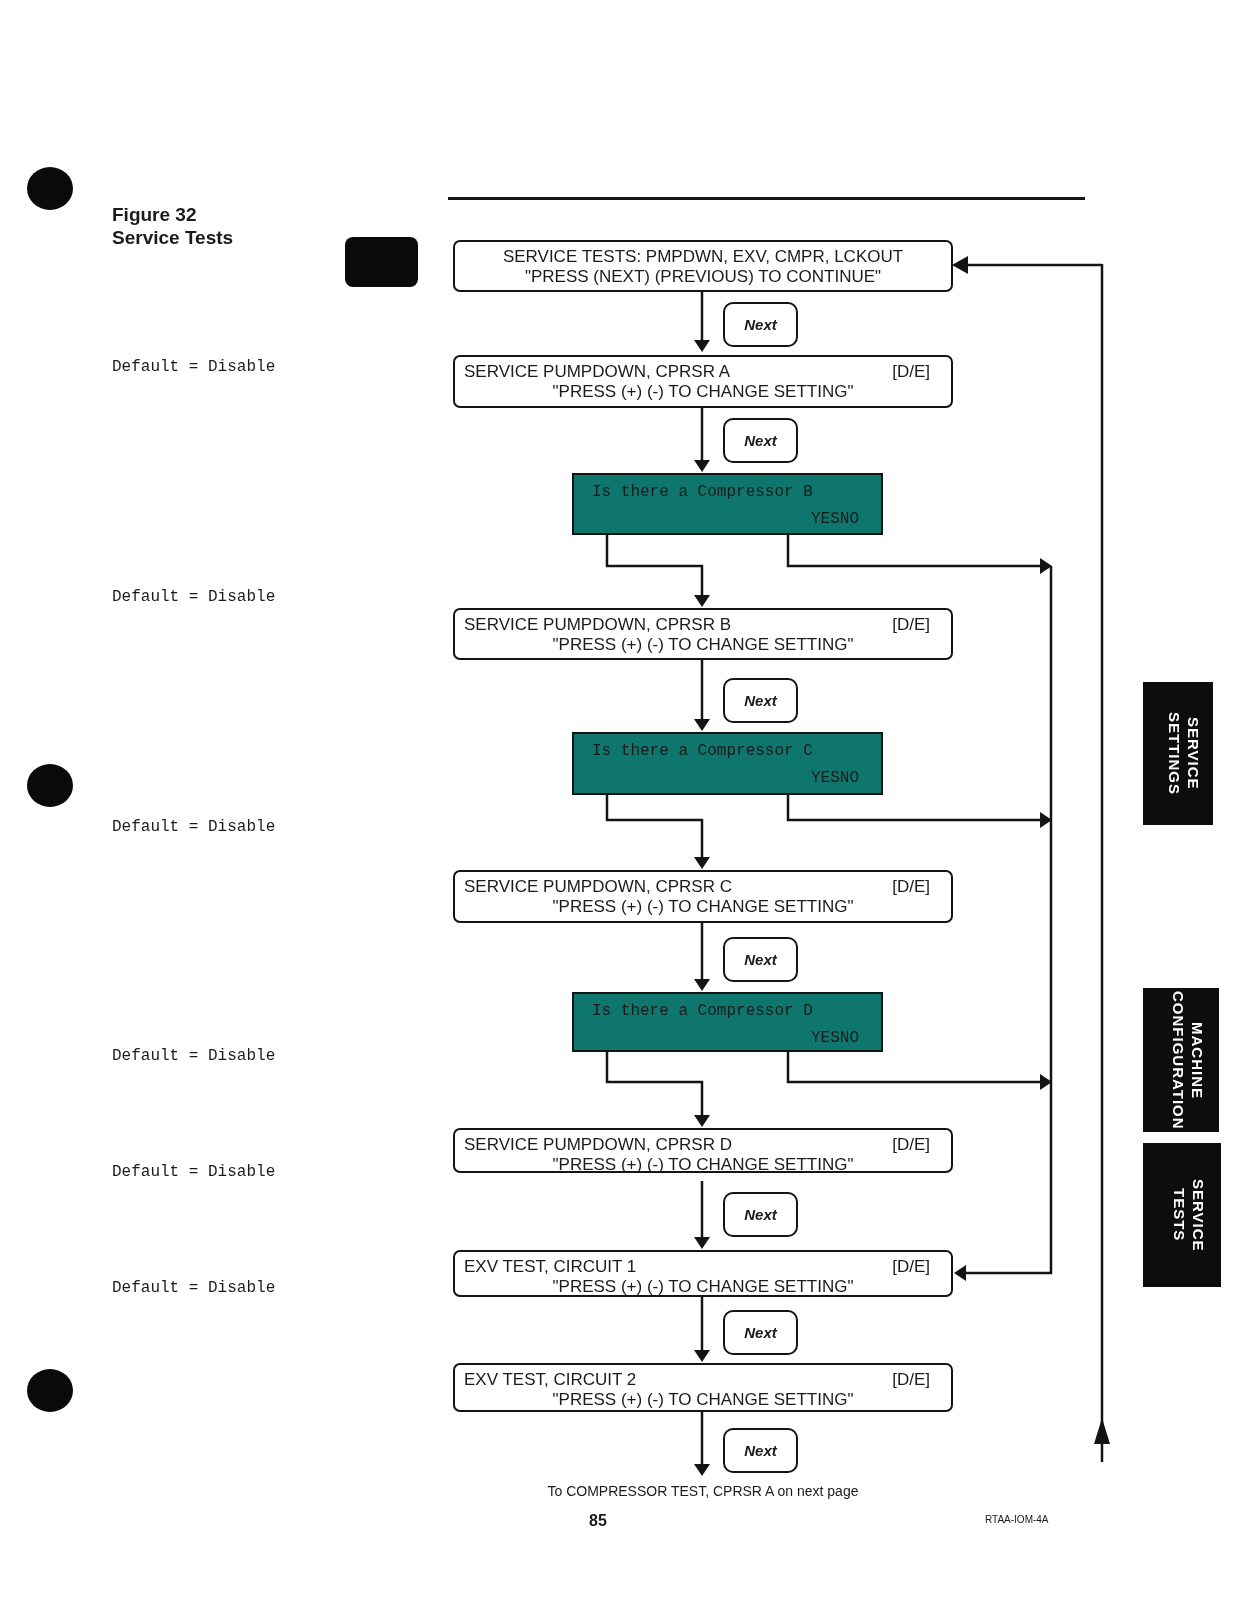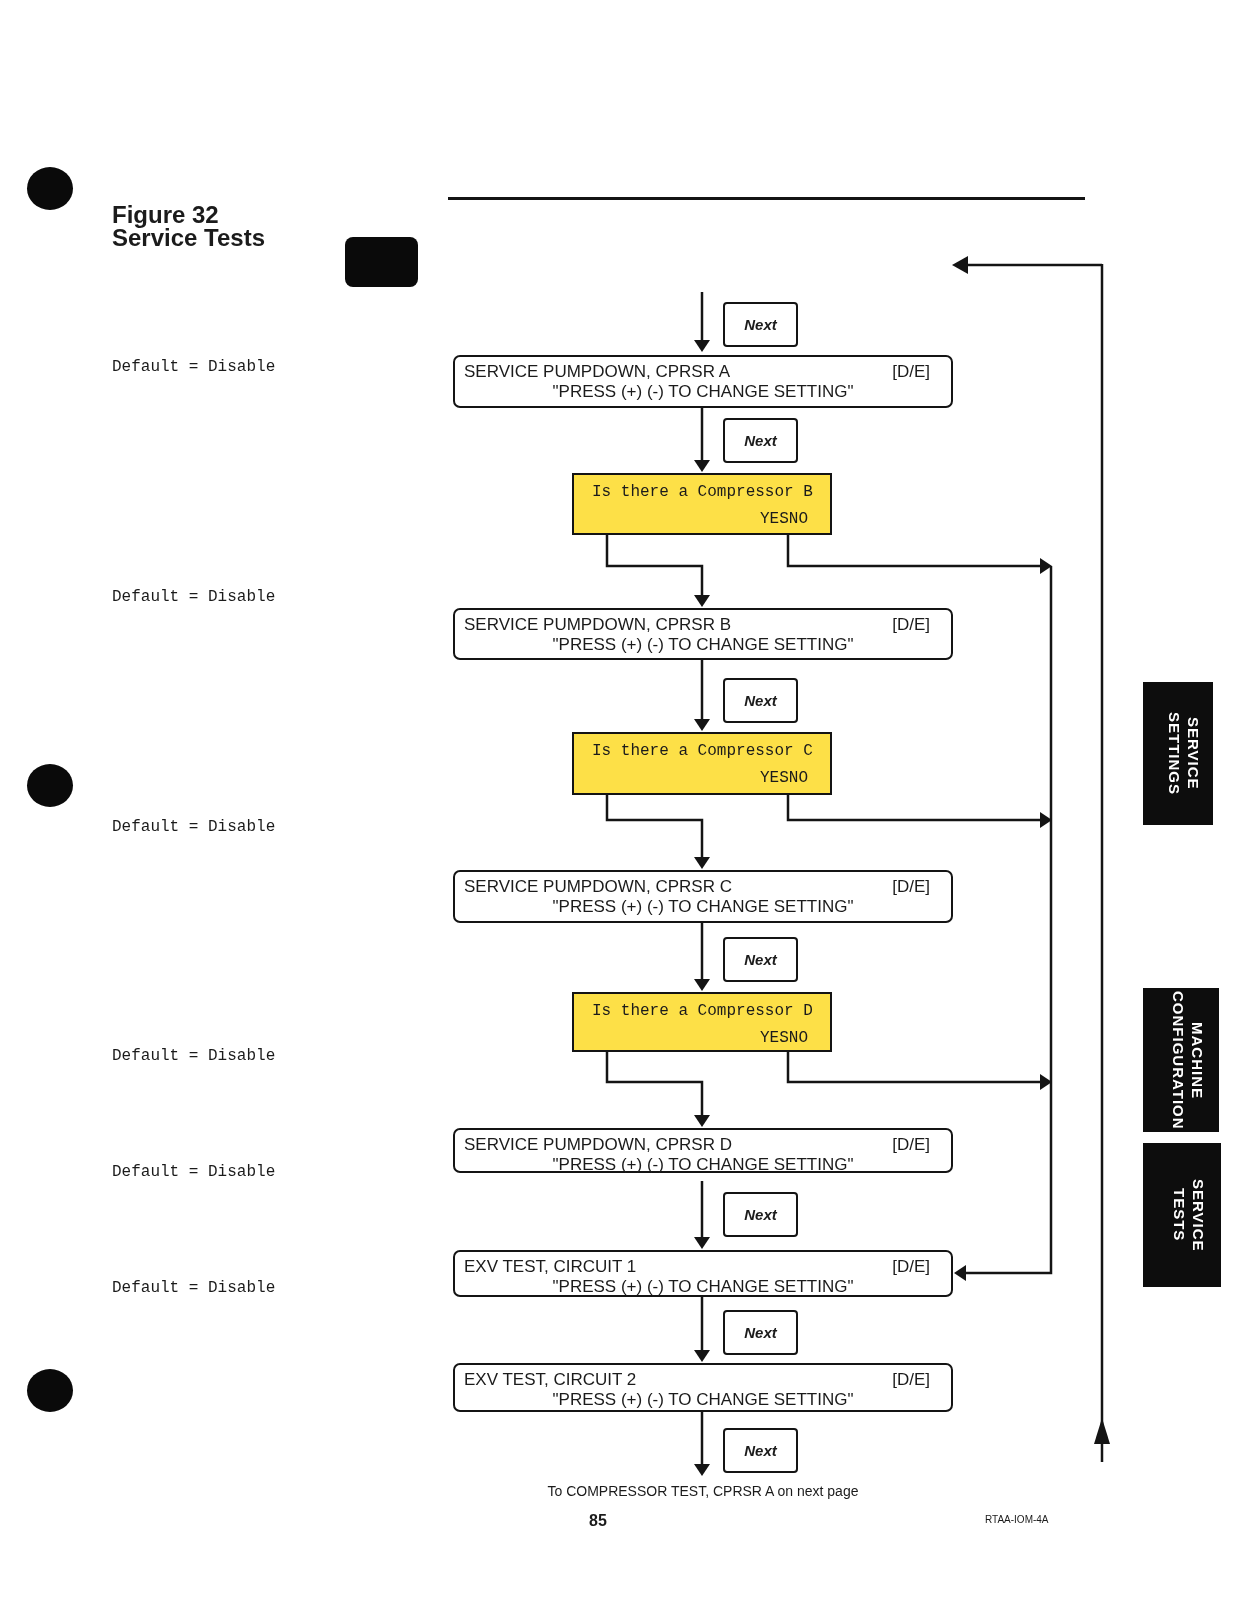--- a/index.html
+++ b/index.html
@@ -9,21 +9,21 @@
     font-family:"Liberation Sans", sans-serif;
   }
 
   
   .punch { position:absolute; left:27px; width:46px; height:43px;
            background:#0a0a0a; border-radius:50%; }
   #punch1 { top:167px; } #punch2 { top:764px; } #punch3 { top:1369px; }
 
   
   .fig-head { position:absolute; left:112px; top:203px;
-              font-weight:bold; font-size:24px; line-height:23px; }
+              font-weight:bold; font-size:19px; line-height:23px; }
 
   
   .top-rule { position:absolute; left:448px; top:197px; width:637px; height:3px;
               background:#141414; }
 
   
   .chip { position:absolute; left:345px; top:237px; width:73px; height:50px;
           background:#0a0a0a; border-radius:8px; }
 
   
@@ -36,30 +36,30 @@
           border:2.5px solid #141414; border-radius:7px; background:#fff;
           font-size:17px; line-height:20px; padding-top:5px; }
   .wl1 { display:flex; justify-content:space-between; padding:0 21px 0 9px;text-align:right; }
   .wl1c { text-align:center; }
   .wl2 { text-align:center; }
   #b1{top:240px;height:52px} #b2{top:355px;height:53px} #b3{top:608px;height:52px}
   #b4{top:870px;height:53px} #b5{top:1128px;height:45px} #b6{top:1250px;height:47px}
   #b7{top:1363px;height:49px}
 
   
-  .dbox { position:absolute; left:572px; width:260px; box-sizing:border-box;
-          border:2.5px solid #141414; background:#fde047;
+  .dbox { position:absolute; left:572px; width:311px; box-sizing:border-box;
+          border:2.5px solid #141414; background:#0f766e;
           font-family:"Liberation Mono", monospace; font-size:16px; }
   #dB{top:473px;height:62px} #dC{top:732px;height:63px} #dD{top:992px;height:60px}
   .dq  { padding:8px 0 0 18px; white-space:nowrap; }
   .dyn { display:flex; justify-content:flex-end; padding:9px 22px 0 19px; }
 
   
   .next { position:absolute; left:723px; width:75px; height:45px; box-sizing:border-box;
-          border:2.5px solid #141414; border-radius:4px; background:#fff;
+          border:2.5px solid #141414; border-radius:10px; background:#fff;
           display:flex; align-items:center; justify-content:center;
           font-weight:bold; font-style:italic; font-size:15px; }
   #n1{top:302px} #n2{top:418px} #n3{top:678px} #n4{top:937px}
   #n5{top:1192px} #n6{top:1310px} #n7{top:1428px}
 
   
   .tab { position:absolute; background:#0d0d0d; color:#ffffff;
          writing-mode:vertical-rl; text-align:center;
          font-weight:bold; font-size:15px; letter-spacing:1px; }
   .tab span { display:block; line-height:19px; }
@@ -132,20 +132,24 @@
   <div class="top-rule"></div>
   <div class="chip"></div>
 
   <div class="dflt" id="d1">Default = Disable</div>
   <div class="dflt" id="d2">Default = Disable</div>
   <div class="dflt" id="d3">Default = Disable</div>
   <div class="dflt" id="d4">Default = Disable</div>
   <div class="dflt" id="d5">Default = Disable</div>
   <div class="dflt" id="d6">Default = Disable</div>
 
+  <div class="wbox" id="b1">
+    <div class="wl1c">SERVICE TESTS: PMPDWN, EXV, CMPR, LCKOUT</div>
+    <div class="wl2">"PRESS (NEXT) (PREVIOUS) TO CONTINUE"</div>
+  </div>
 
   <div class="wbox" id="b2">
     <div class="wl1">
         <span>SERVICE PUMPDOWN, CPRSR A</span>
         <span>[D/E]</span>
       </div>
     <div class="wl2">"PRESS (+) (-) TO CHANGE SETTING"</div>
   </div>
   <div class="wbox" id="b3">
     <div class="wl1">

